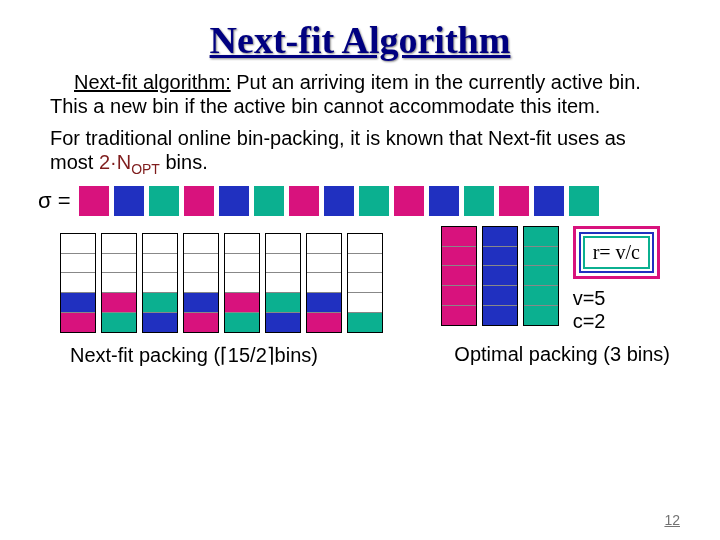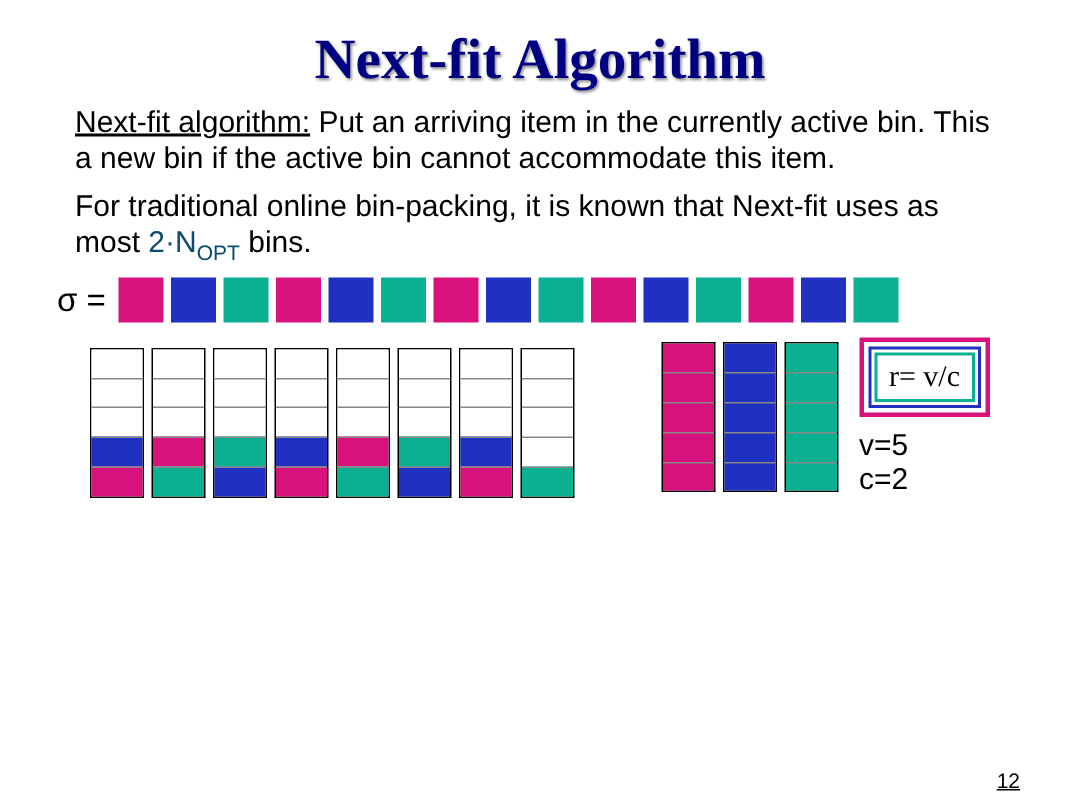--- a/index.html
+++ b/index.html
@@ -15,29 +15,30 @@
   .slide {
     padding: 18px 30px 10px 30px;
   }
   .title {
     font-size: 38px;
     text-align: center;
     color: #000080;
     text-shadow: 1px 1px 2px #888;
     margin: 0 0 8px 0;
     font-family: "Comic Sans MS", cursive;
+    text-decoration: underline;
   }
   .para {
     font-size: 20px;
     color: #000;
     margin: 6px 20px 8px 20px;
     line-height: 1.2;
   }
-  .underline { text-decoration: underline; }
-  .red { color: #0c4a6e; }
+  .underline { text-decoration: underline; margin-left: 24px; }
+  .red { color: #7f1d1d; }
   .sub { font-size: 0.7em; vertical-align: sub; }
 
   .sigma-row {
     display: flex;
     align-items: center;
     margin: 4px 0 10px 8px;
   }
   .sigma-label {
     font-size: 22px;
     font-family: Arial, sans-serif;
@@ -76,21 +77,21 @@
     box-sizing: border-box;
   }
   .slot:last-child { border-top: none; }
   .slot.magenta { background: #d8127d; }
   .slot.blue { background: #2030c0; }
   .slot.teal { background: #0bb090; }
   .slot.empty { background: #fff; }
 
   .right-group {
     display: flex;
-    align-items: center;
+    align-items: flex-start;
     gap: 14px;
   }
   .opt-bins {
     display: flex;
     gap: 5px;
   }
   .rbox {
     border: 3px solid #d8127d;
     padding: 3px;
     background:#fff;
@@ -116,21 +117,21 @@
     display: flex;
     justify-content: space-between;
     margin: 10px 20px 0 40px;
     font-size: 20px;
   }
   .pagenum {
     position: absolute;
     right: 40px;
     bottom: 12px;
     font-size: 14px;
-    color: #000000;
+    color: #737373;
     font-family: Arial, sans-serif;
     text-decoration: underline;
   }
 </style>
 </head>
 <body>
 
 <div class="slide">
   <h1 class="title">Next-fit Algorithm</h1>
 
@@ -251,15 +252,19 @@
         <div class="rbox">
           <div class="rbox-inner">
               <div class="rbox-inner2">r= v/c</div>
             </div>
         </div>
         <div class="vc-label" id="vc-label">v=5<br>c=2</div>
       </div>
     </div>
   </div>
 
+  <div class="captions">
+    <div>Next-fit packing (⌈15/2⌉bins)</div>
+    <div>Optimal packing (3 bins)</div>
+  </div>
 </div>
 
 <div class="pagenum">12</div>
 
 </body></html>

